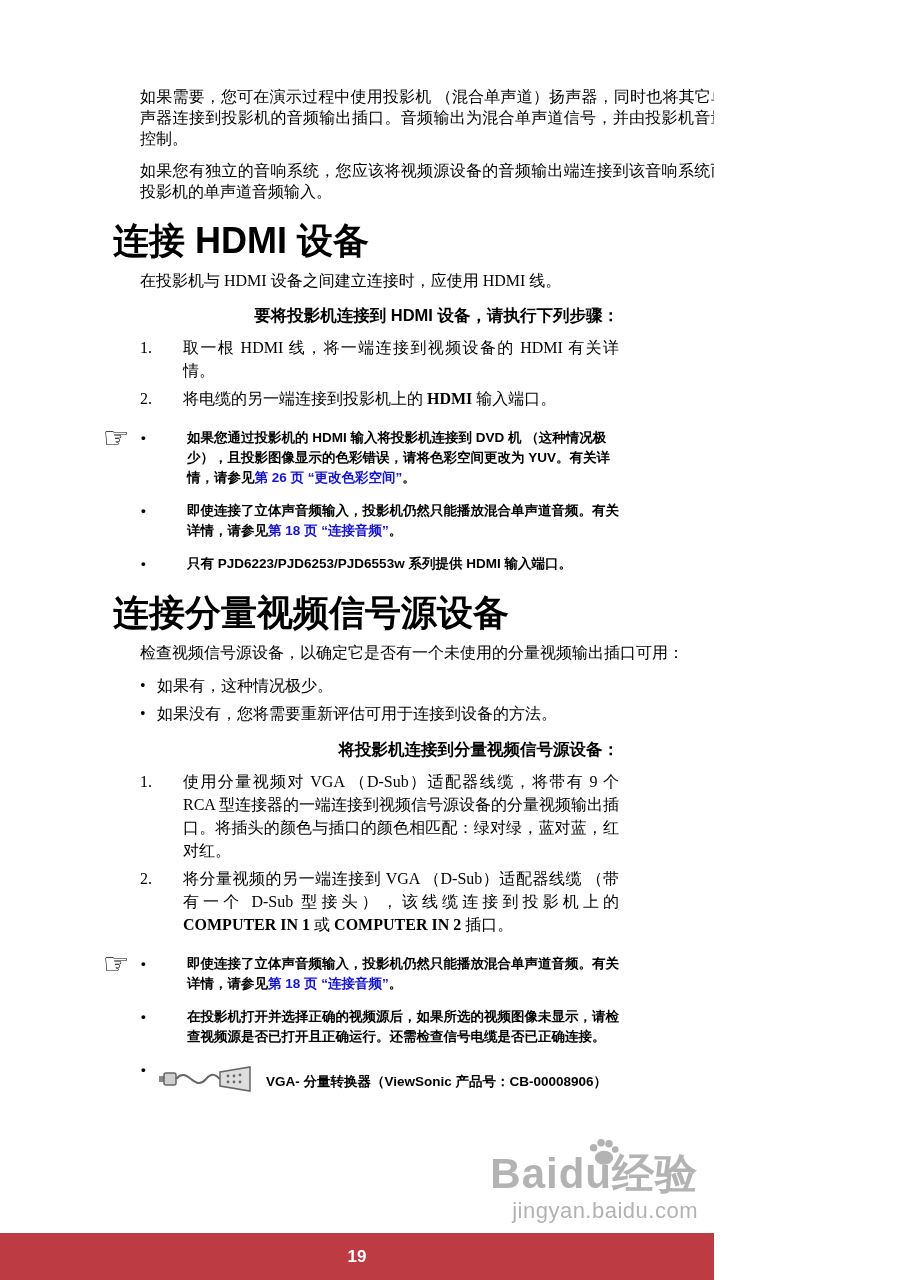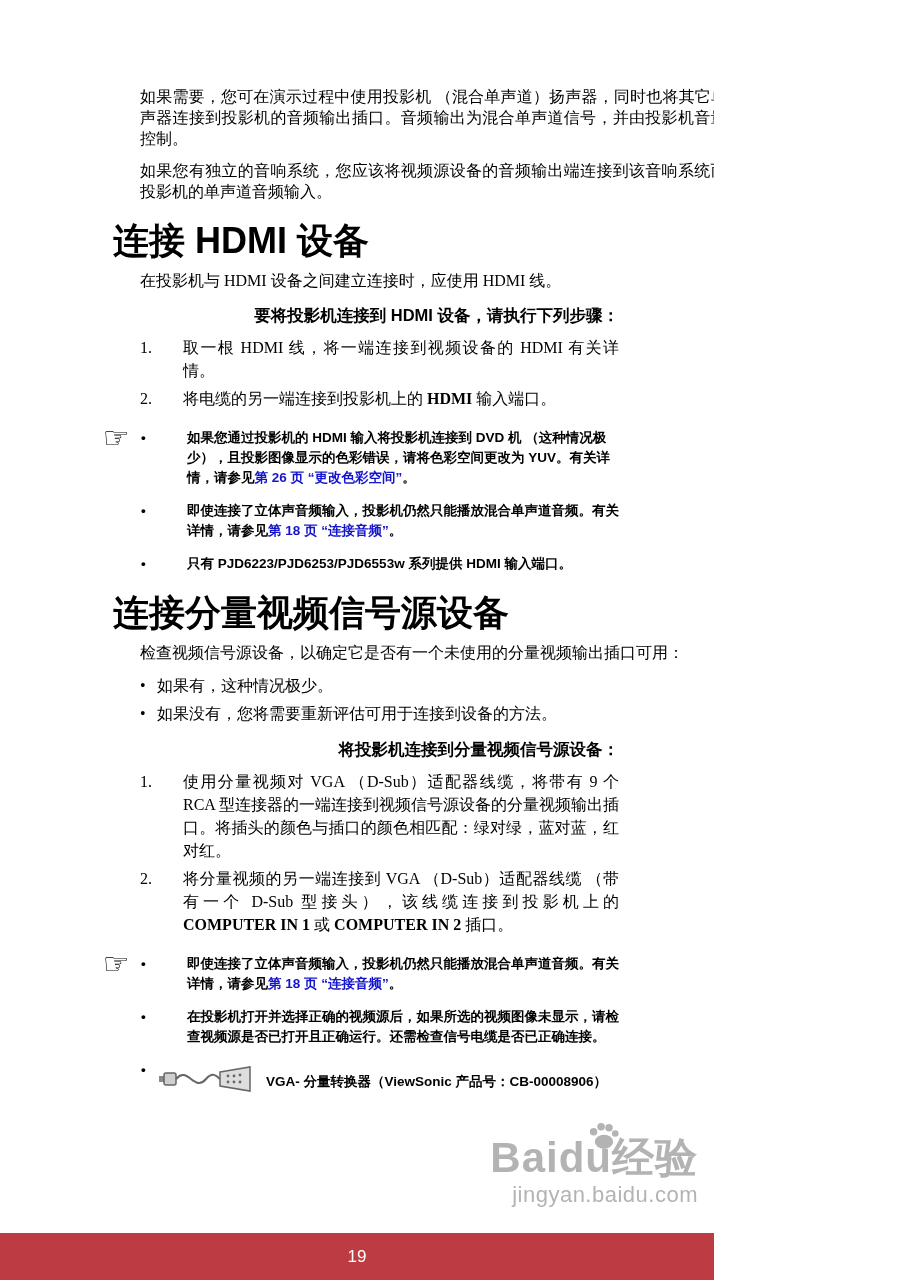--- a/index.html
+++ b/index.html
@@ -82,26 +82,27 @@
     position: absolute;
     left: 0; right: 0; bottom: 0;
     height: 47px;
     background: #bd3b42;
     color: #ffffff;
     display: flex;
     align-items: center;
     justify-content: center;
     font-family: "Liberation Sans", sans-serif;
     font-size: 17px;
+    font-weight: bold;
   }
 
   .watermark {
     position: absolute;
     right: 16px;
-    bottom: 72px;
+    bottom: 56px;
     text-align: right;
     color: #b3b3b3;
     font-family: "Liberation Sans", sans-serif;
     user-select: none;
   }
   .wm-row {
     position: relative;
     display: inline-block;
     padding-top: 16px;
     font-size: 42px;

